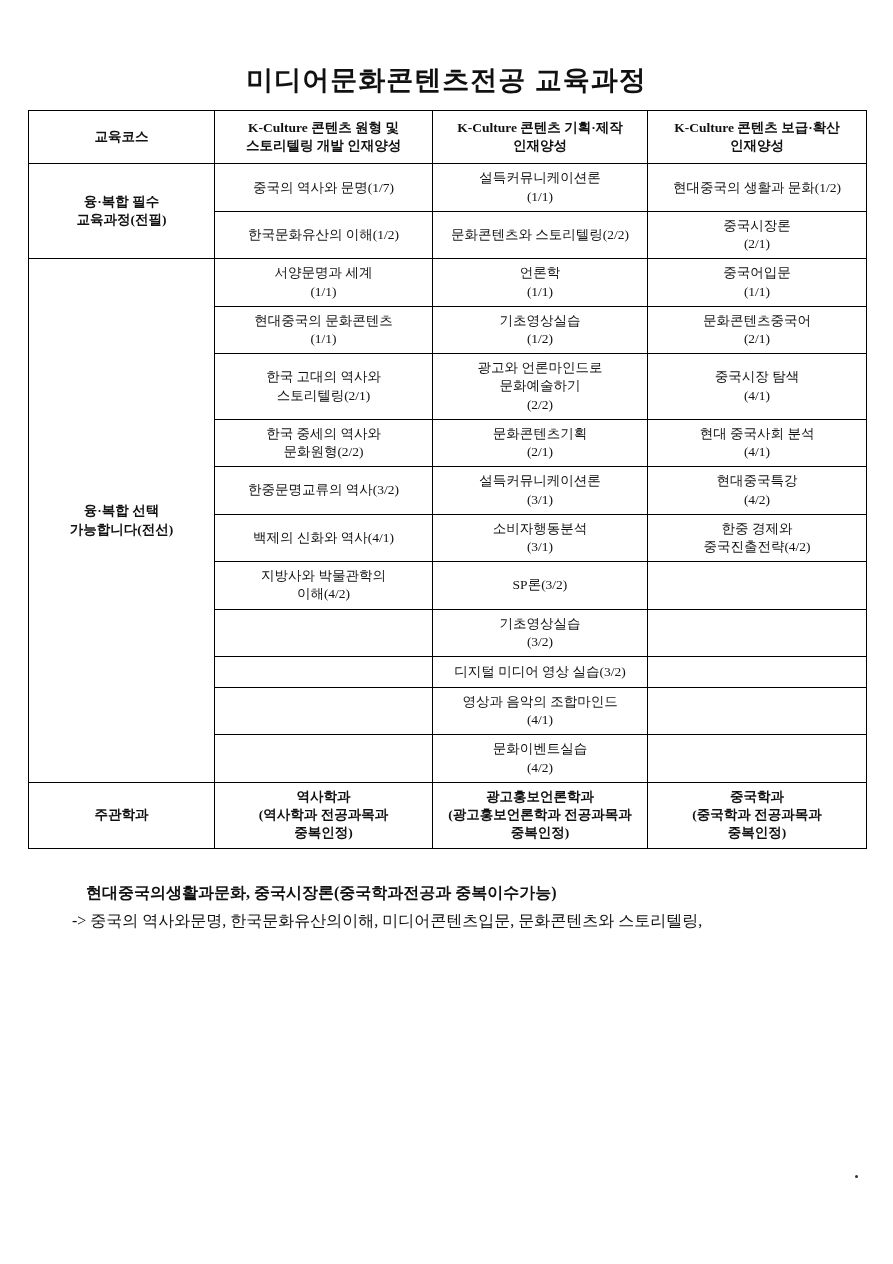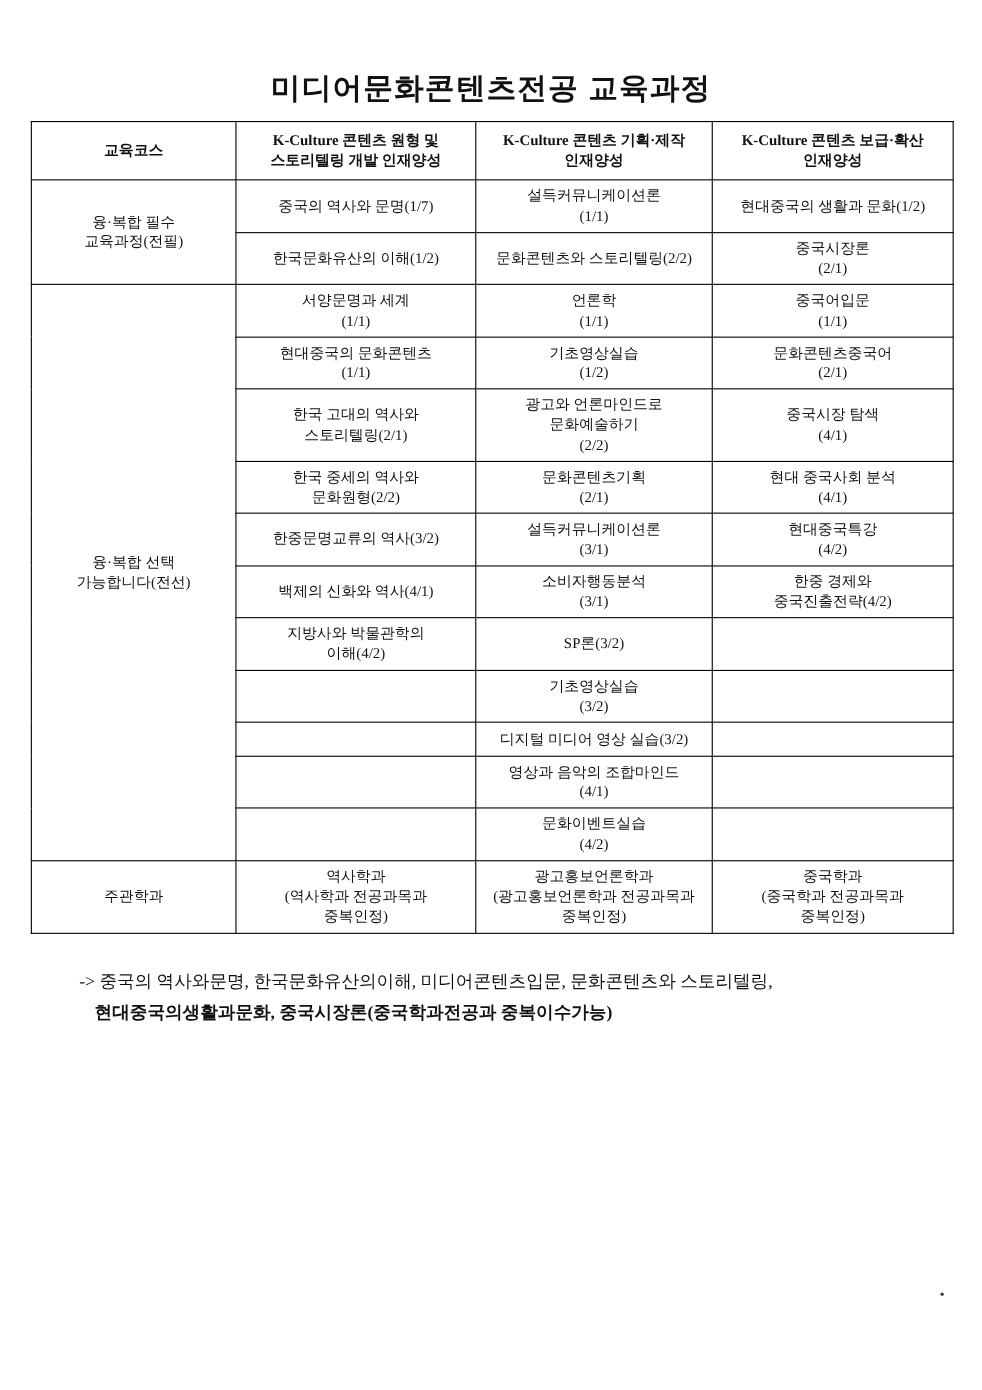--- a/index.html
+++ b/index.html
@@ -45,21 +45,21 @@
     line-height: 1.35;
     padding: 5px 4px;
     font-family: "Liberation Serif", "DejaVu Serif", serif;
   }
   table.curriculum td.hdr {
     font-weight: bold;
     font-size: 13.5px;
     padding: 8px 4px;
   }
   table.curriculum td.rowlabel {
-    font-weight: normal;
+    font-weight: bold;
     font-size: 13.5px;
   }
   table.curriculum td.empty {
     padding: 0;
     height: 30px;
   }
   .col-a { width: 186px; }
   .col-b { width: 218px; }
   .col-c { width: 215px; }
   .col-d { width: 219px; }
@@ -299,20 +299,20 @@
           <div>중국학과</div>
           <div>(중국학과 전공과목과</div>
           <div>중복인정)</div>
         </td>
       </tr>
     </tbody>
   </table>
 
   <div class="notes">
     <div class="note-block">
+      <div class="note-line indent2 bold">현대중국의생활과문화, 중국시장론(중국학과전공과 중복이수가능)</div>
       <div class="note-line indent1">-&gt; 중국의 역사와문명, 한국문화유산의이해, 미디어콘텐츠입문, 문화콘텐츠와 스토리텔링,</div>
-      <div class="note-line indent2 bold">현대중국의생활과문화, 중국시장론(중국학과전공과 중복이수가능)</div>
     </div>
     <div class="note-gap"></div>
   </div>
 
   <div class="dot" style="left: 855px; top: 1113px;"></div>
 </div>
 
 </body></html>

